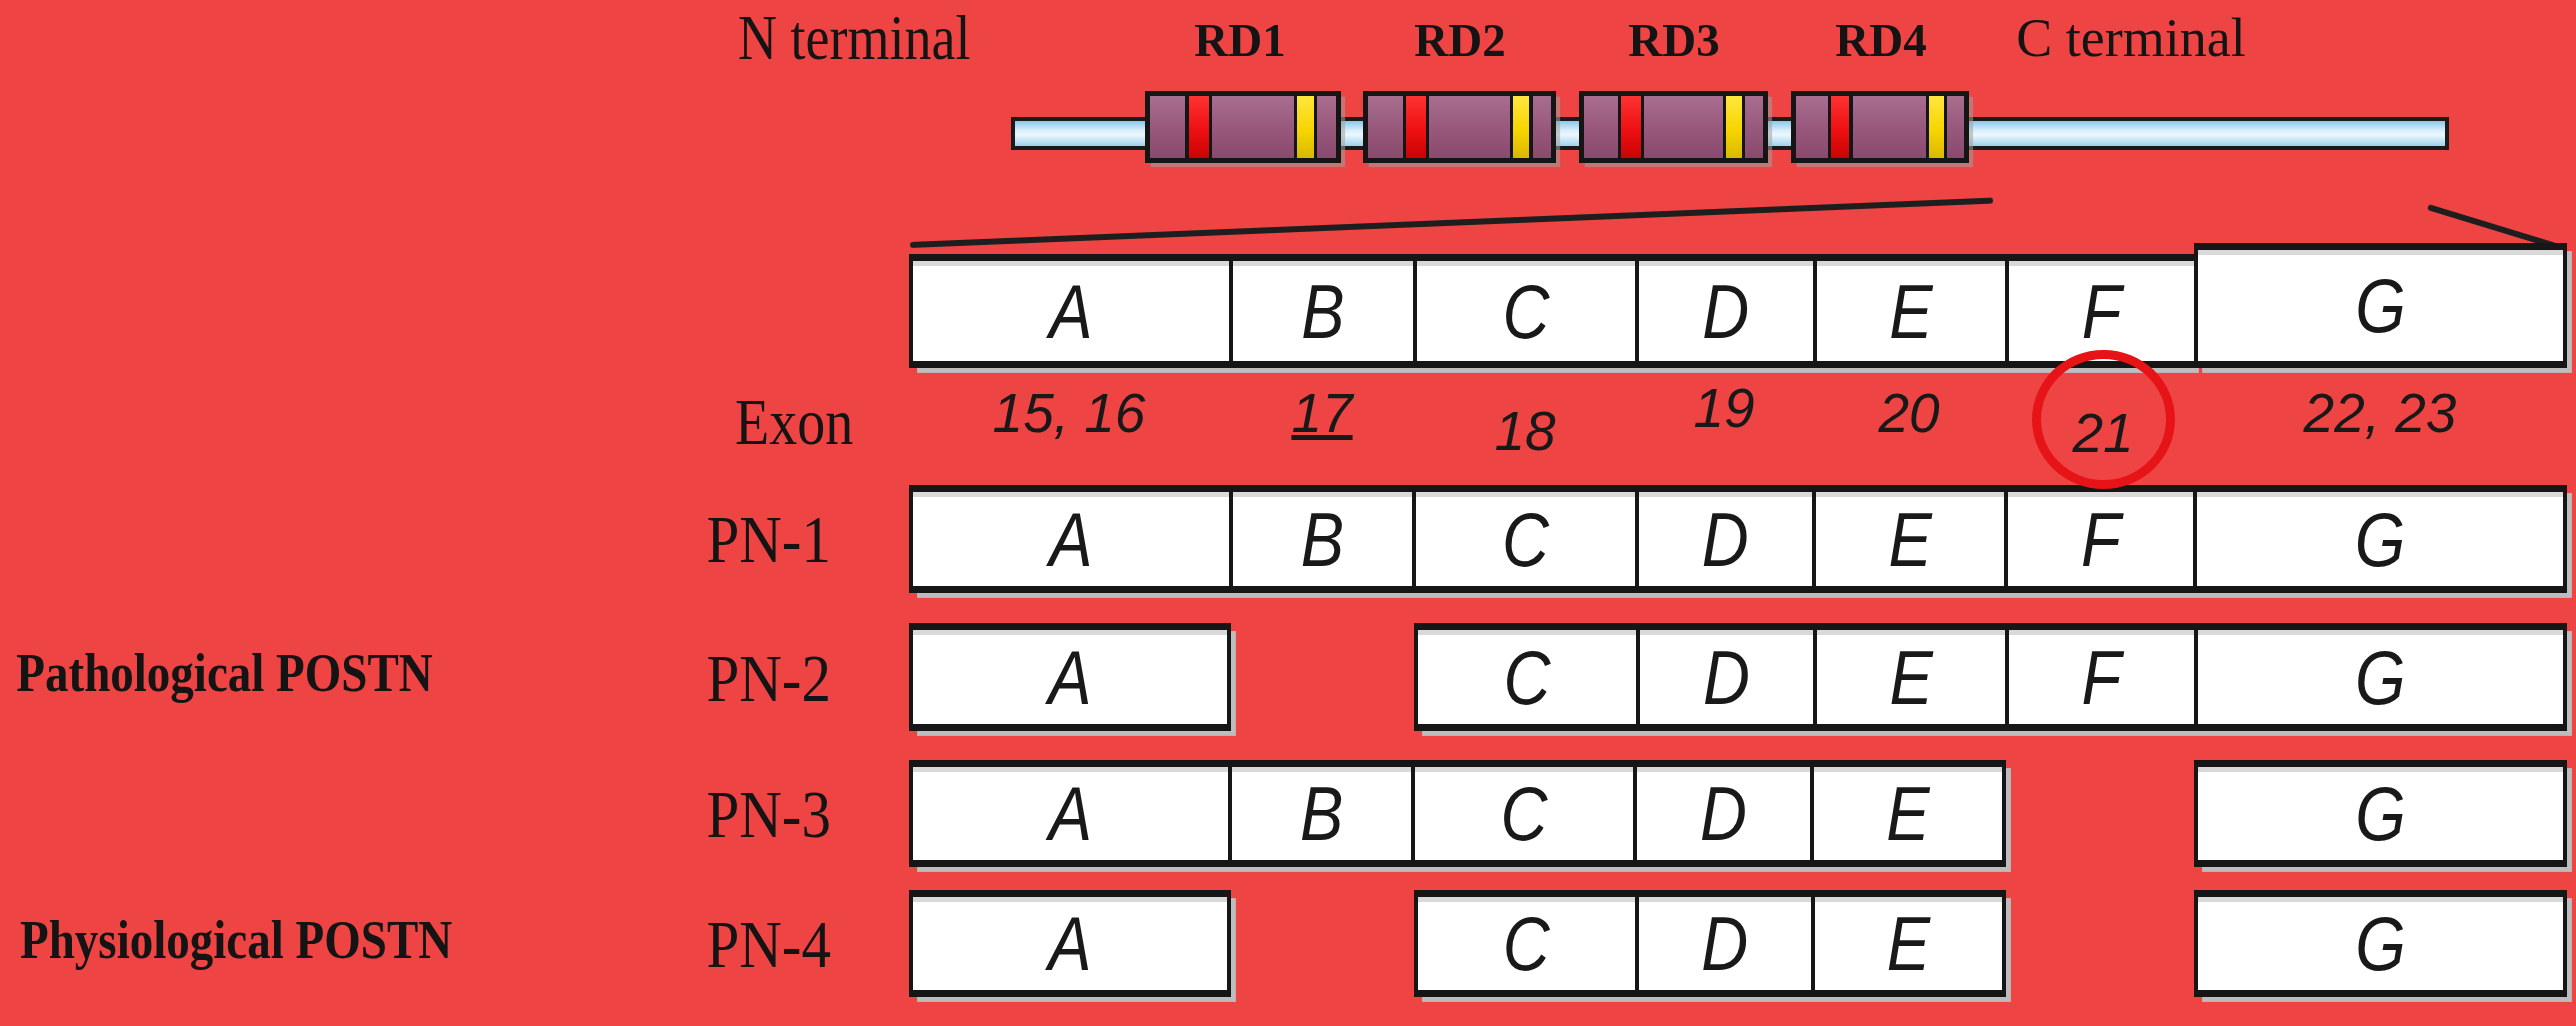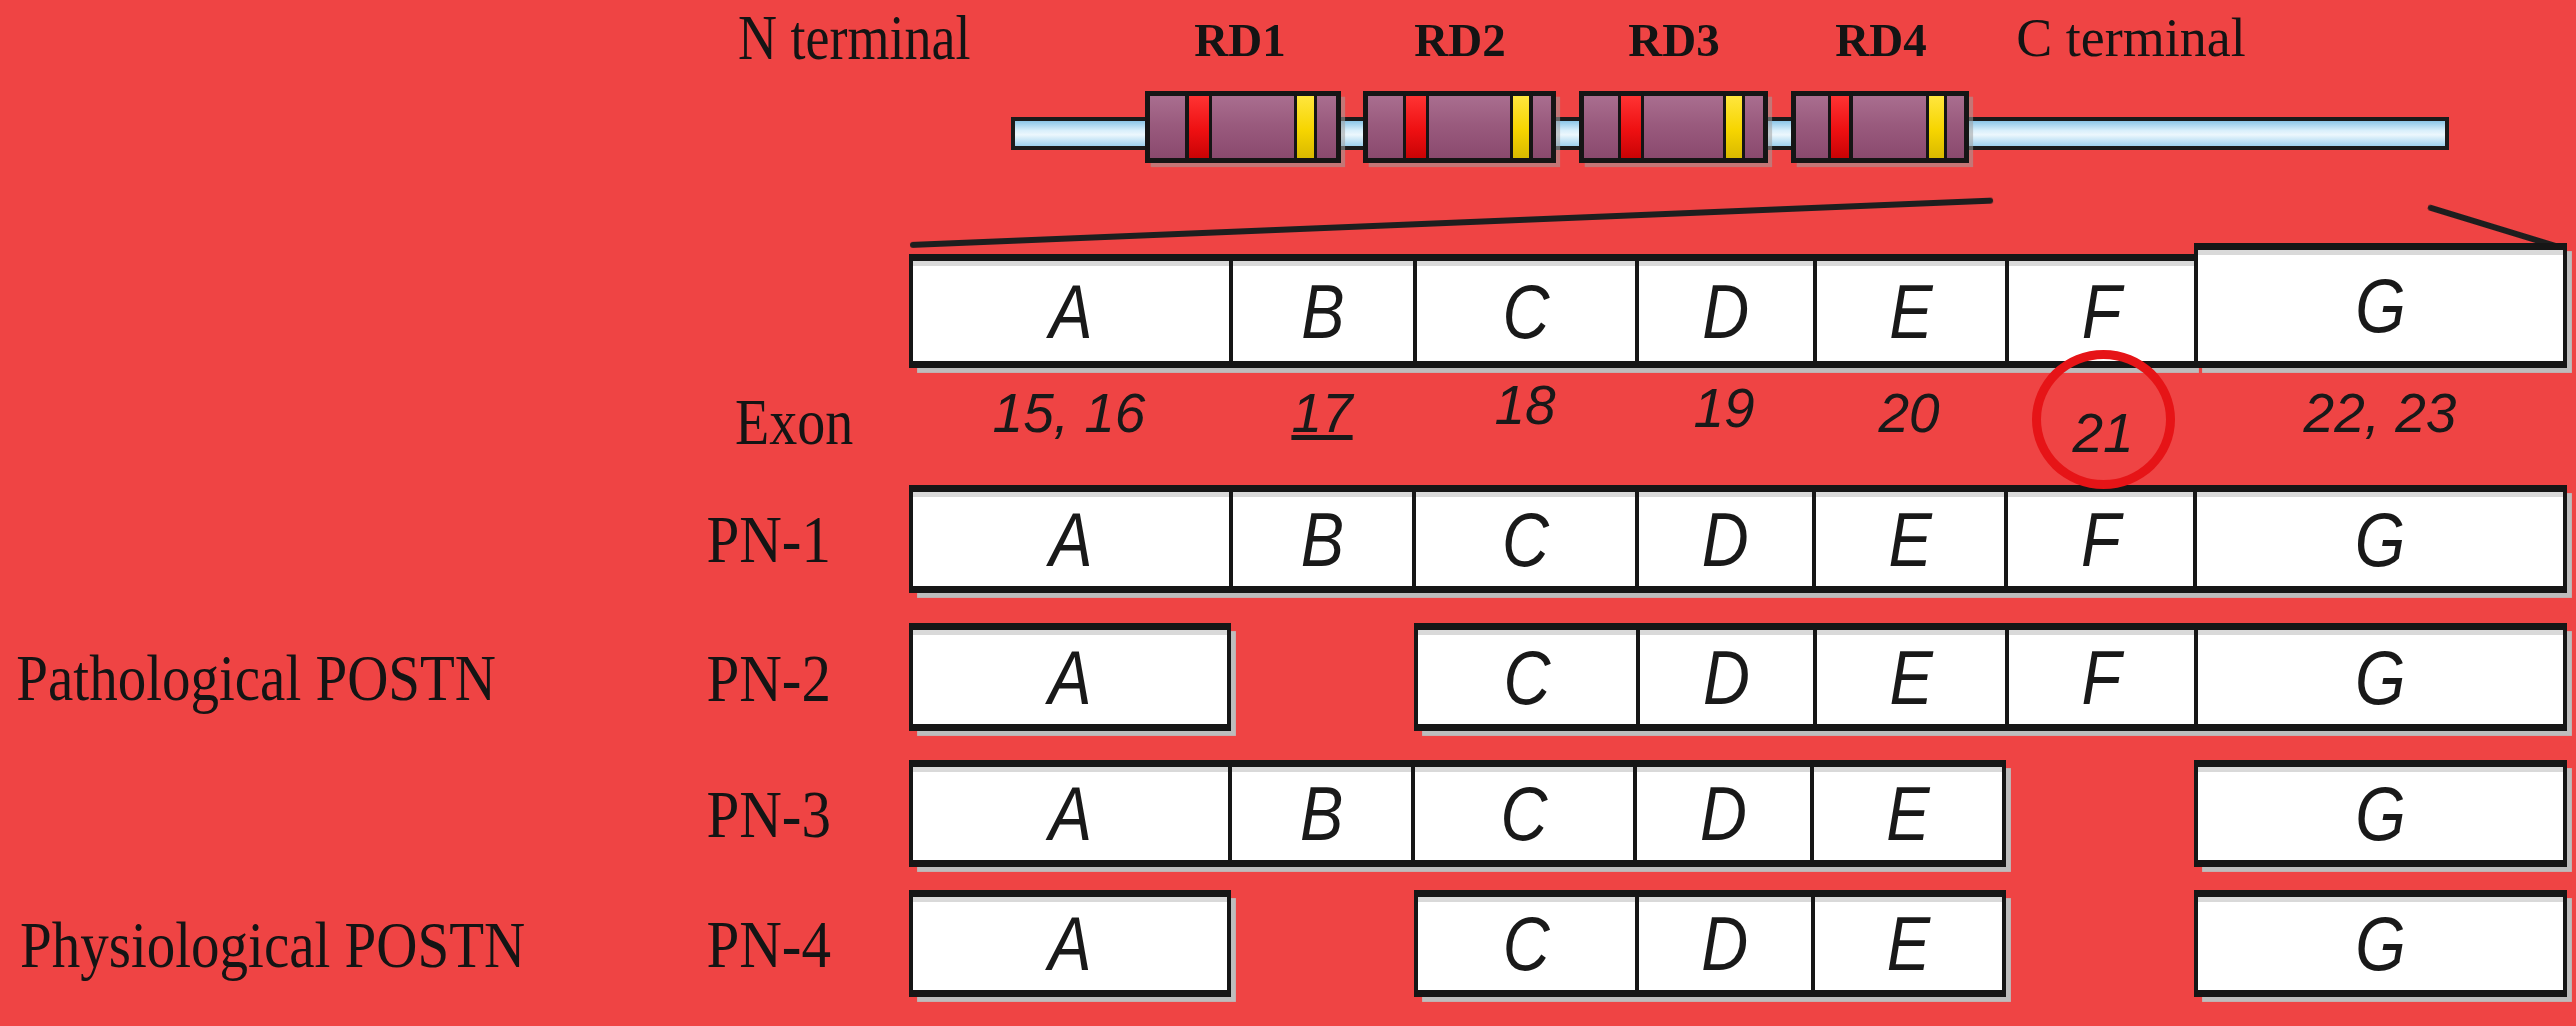--- a/index.html
+++ b/index.html
@@ -30,21 +30,21 @@
        box-shadow:6.5px 6.5px 0 -1.6px #bdbdbd, inset 0 4.9px 0 #d9d9d9;}
   .grp.no-right{border-right:none;}
   .cell{display:flex;align-items:center;justify-content:center;}
   .cell + .cell{border-left:4.1px solid #161616;}
   .letter{font-family:"Liberation Sans", sans-serif;font-style:italic;font-size:65px;
           font-weight:normal;color:#191919;}
   .exon-num{font-family:"Liberation Sans", sans-serif;font-style:italic;font-size:55px;
             white-space:nowrap;color:#191919;}
   .exon-caption{font-size:56px;}
   .pn-label{font-size:59px;white-space:nowrap;}
-  .grouplabel{font-size:57px;font-weight:normal;white-space:nowrap;}
+  .grouplabel{font-size:47px;font-weight:bold;white-space:nowrap;}
   .circle{box-sizing:border-box;border:9px solid #e61417;border-radius:50%;z-index:6;}
   .center-x{transform:translateX(-50%);}
 </style>
 </head>
 <body>
 
 <div id="stage">
 
   <div class="abs toplabel" style="left:738px;top:6.5px;">
     <span class="tall">N terminal</span>
@@ -140,21 +140,21 @@
     <div class="cell" style="flex:1 0 0">
         <span class="letter tall">G</span>
       </div>
   </div>
 
   <div class="abs exon-caption" style="left:735px;top:390px;">
     <span class="tall">Exon</span>
   </div>
   <div class="abs exon-num" style="left:1069px;top:381px;"><span class="tall center-x" style="display:inline-block;">15, 16</span></div>
   <div class="abs exon-num" style="left:1322px;top:381px;"><span class="tall center-x" style="display:inline-block;text-decoration:underline;">17</span></div>
-  <div class="abs exon-num" style="left:1525px;top:373px;"><span class="tall center-x" style="display:inline-block;">18</span></div>
+  <div class="abs exon-num" style="left:1525px;top:399px;"><span class="tall center-x" style="display:inline-block;">18</span></div>
   <div class="abs exon-num" style="left:1724px;top:376px;"><span class="tall center-x" style="display:inline-block;">19</span></div>
   <div class="abs exon-num" style="left:1909px;top:381px;"><span class="tall center-x" style="display:inline-block;">20</span></div>
   <div class="abs exon-num" style="left:2103px;top:381px;margin-top:20px;"><span class="tall center-x" style="display:inline-block;">21</span></div>
   <div class="abs exon-num" style="left:2380px;top:381px;"><span class="tall center-x" style="display:inline-block;">22, 23</span></div>
 
   <div class="abs circle" style="left:2032px;top:350px;width:143px;height:139px;"></div>
 
   <div class="abs pn-label" style="left:619px;top:505px;width:212px;text-align:right;">
     <span class="tall">PN-1</span>
   </div>

